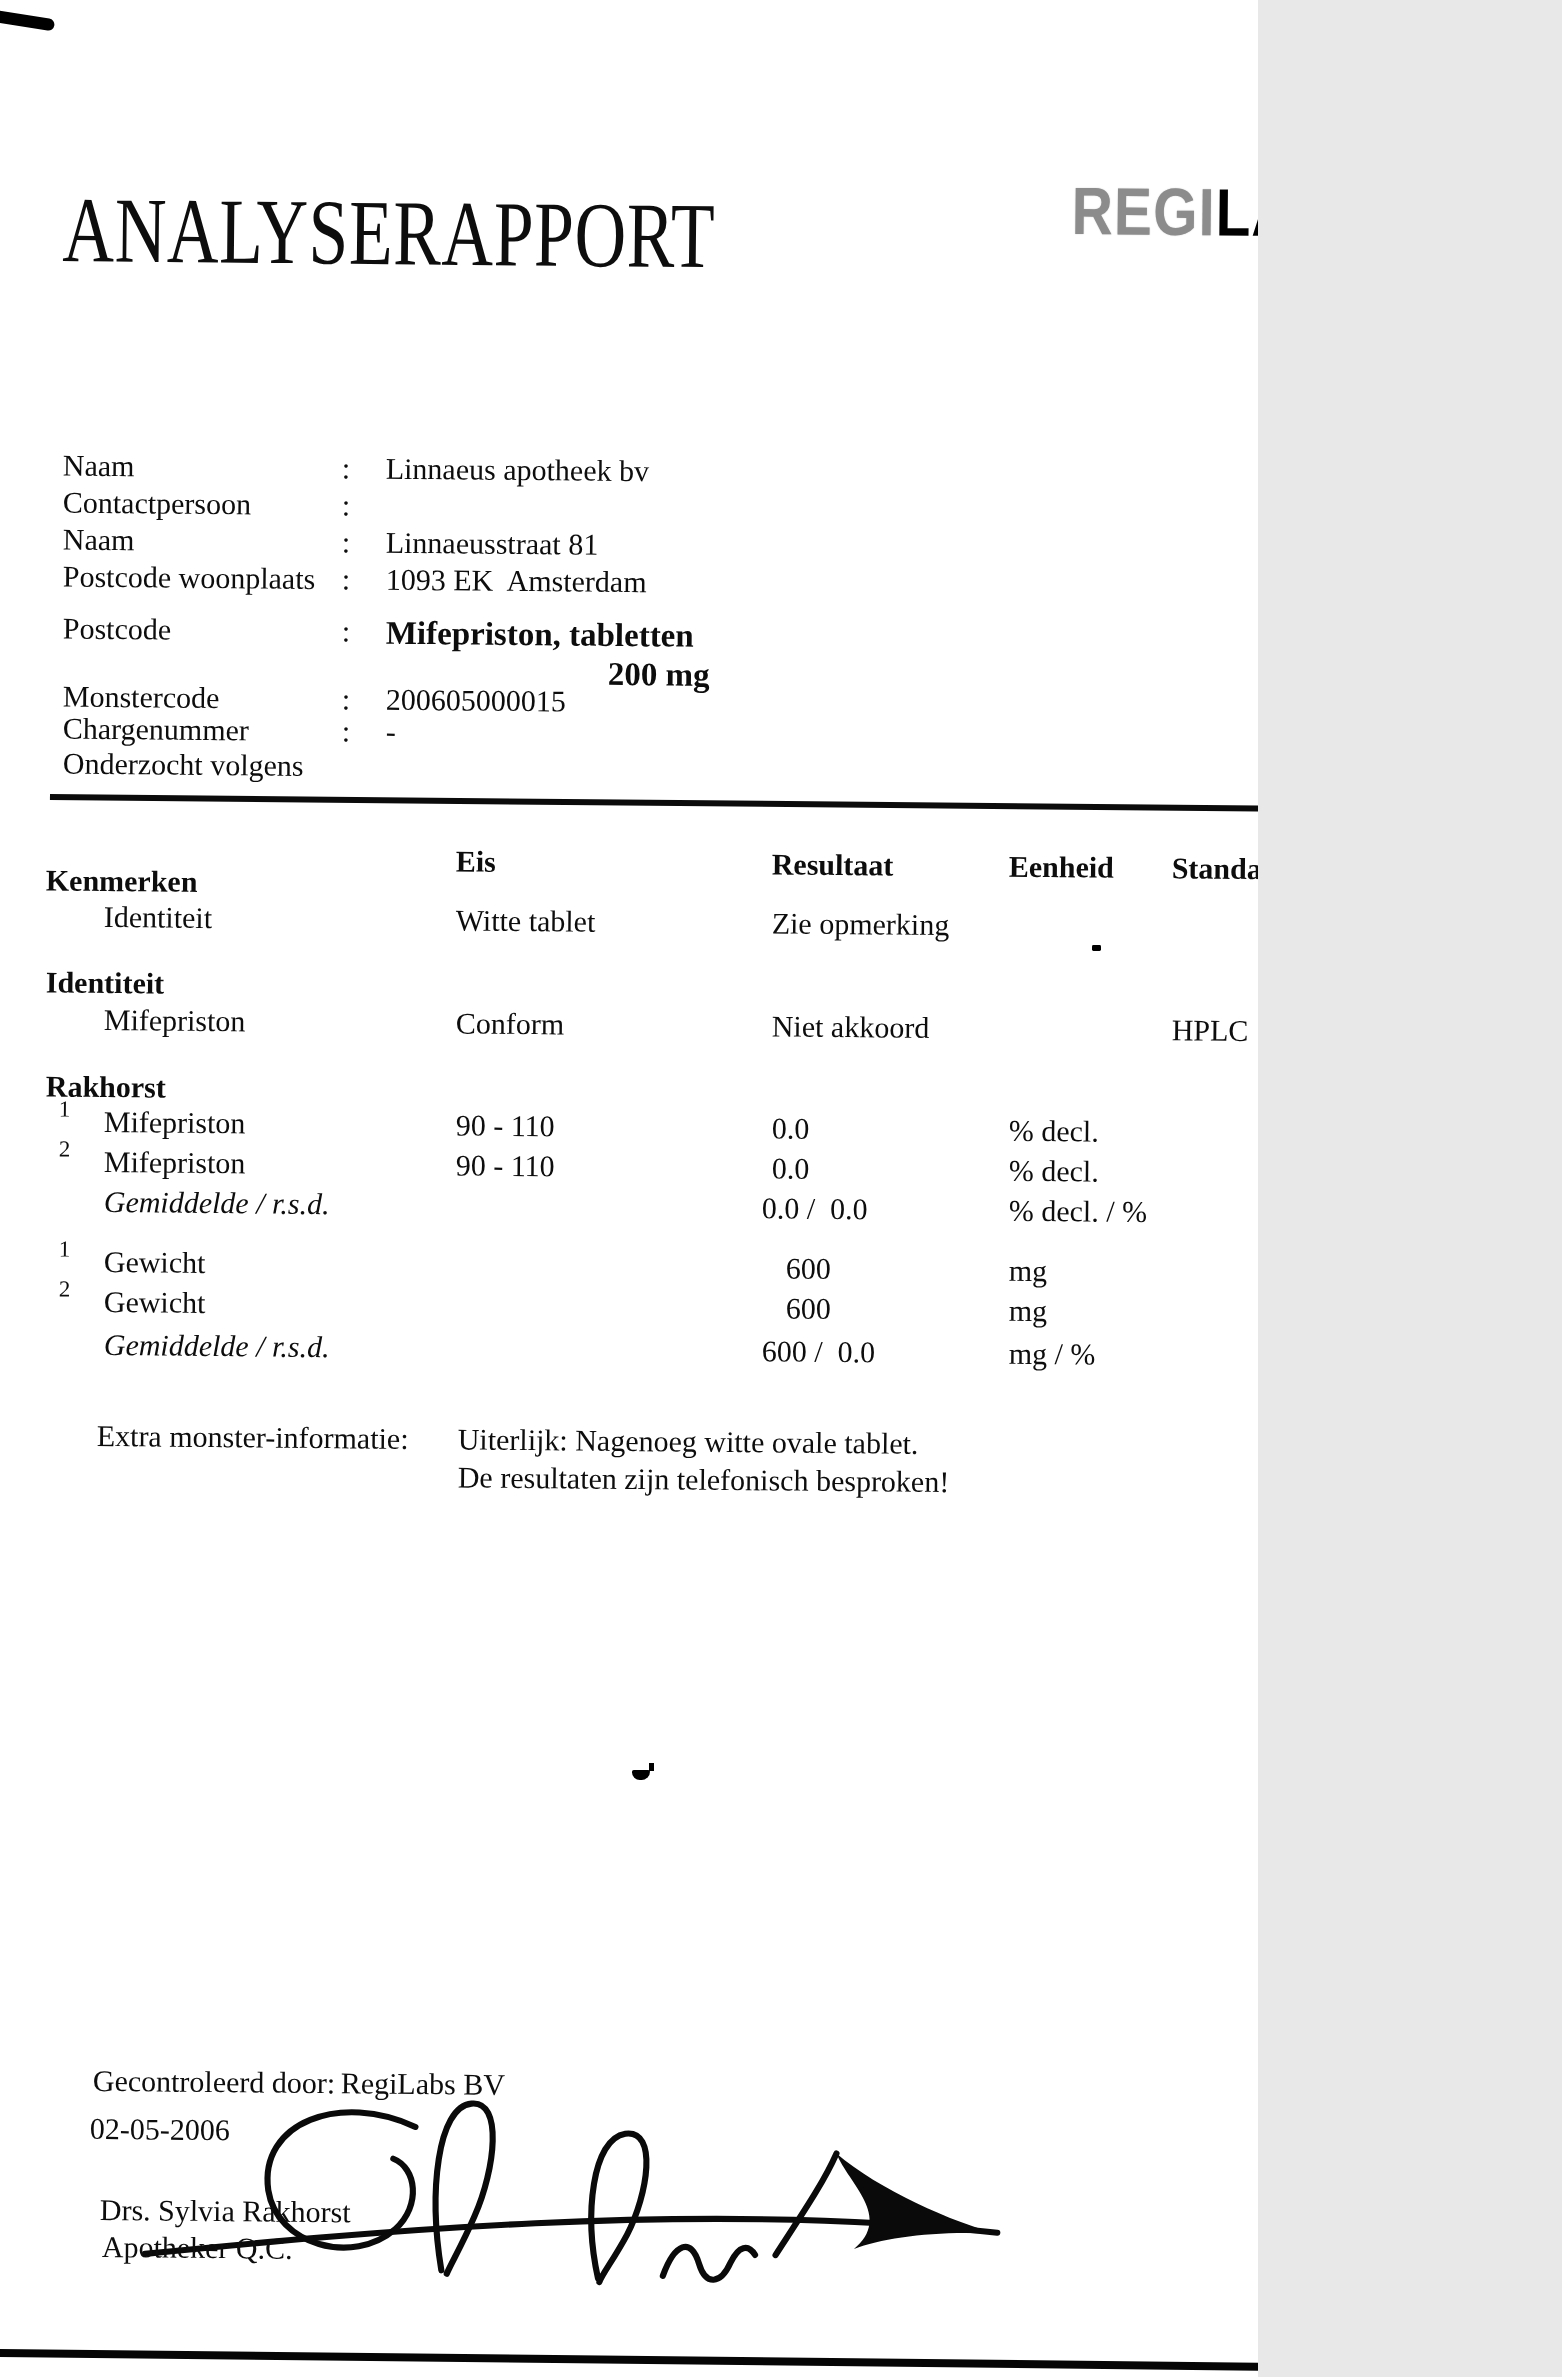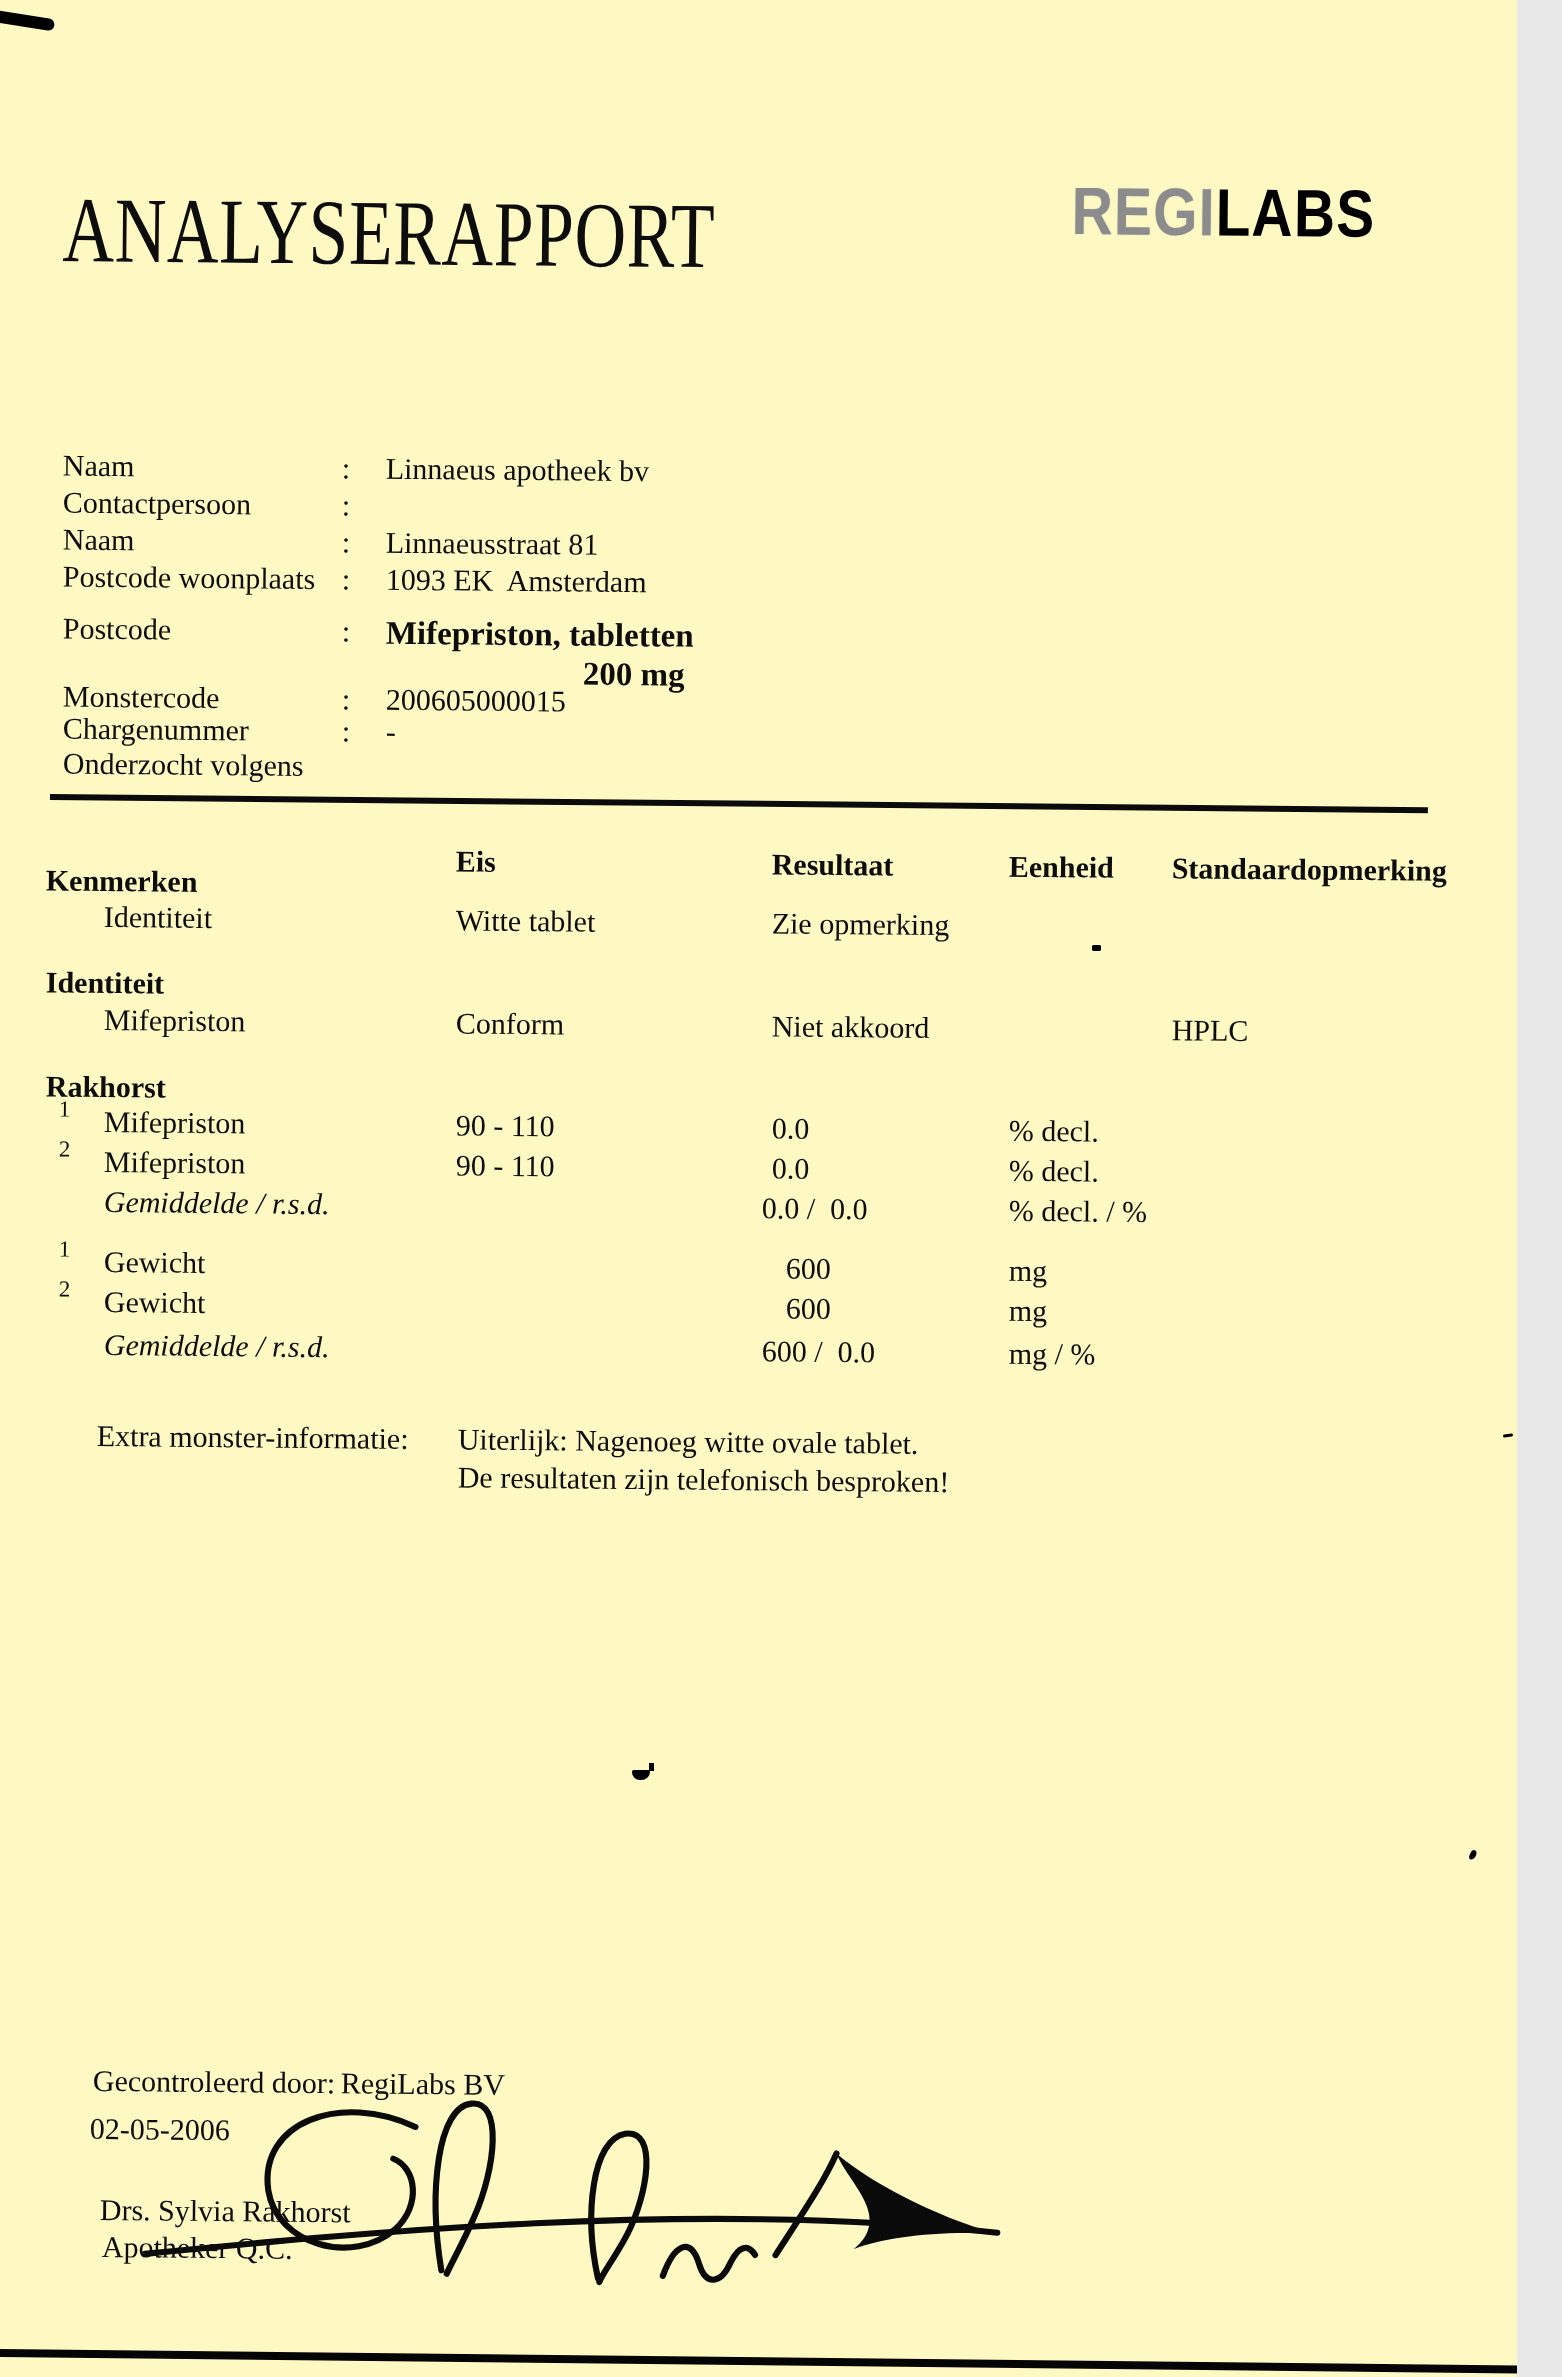--- a/index.html
+++ b/index.html
@@ -1,34 +1,34 @@
 <!DOCTYPE html>
 <html style="font-size:11px"><head>
 <meta charset="utf-8">
 <title>Analyserapport</title>
 <style>
   html,body{margin:0;padding:0;background:#e8e8e8;}
-  .page{position:relative;width:1517px;height:2377px;background:#fef9c3;overflow:hidden;
+  .page{position:relative;width:1258px;height:2377px;background:#ffffff;overflow:hidden;
         font-family:"Liberation Serif",serif;color:#0d0d0d;}
   
   .title{position:absolute;left:63px;top:176px;font-size:93px;font-weight:400;letter-spacing:0.7px;
          white-space:nowrap;transform:rotate(.55deg) scaleX(.77);transform-origin:0 0;}
   .logo{position:absolute;left:1072px;top:172px;font-family:"Liberation Sans",sans-serif;font-weight:800;
         font-size:67px;letter-spacing:1.4px;white-space:nowrap;transform:rotate(.55deg) scaleX(.85);transform-origin:0 0;}
   .logo .gray{color:#8c8c8c;text-shadow:0 0 1.4px #bdbdbd;}
   .logo .black{color:#000;}
   
   .row{position:absolute;left:0;width:1535px;height:40px;font-size:30px;line-height:1.2;
        transform:rotate(.55deg);transform-origin:0 0;}
   .cell{position:absolute;top:0;white-space:pre;}
   .b{font-weight:bold;}
   .i{font-style:italic;}
   .big{font-size:33px;}
   
-  .c-lbl{left:63px;}  .c-col{left:342px;}  .c-val{left:386px;}  .c-val2{left:583px;}
+  .c-lbl{left:63px;}  .c-col{left:342px;}  .c-val{left:386px;}  .c-val2{left:608px;}
   
   .c-sec{left:46px;}  .c-sub{left:104px;}  .c-num{left:59px;top:-8.2px;font-size:23px;}
   .c-eis{left:456px;} .c-res{left:772px;} .c-een{left:1009px;} .c-opm{left:1172px;}
   
   .c-xlbl{left:97px;} .c-xval{left:458px;}
   
   .c-flbl{left:93px;} .c-fval{left:341px;} .c-date{left:90px;} .c-name{left:100px;} .c-role{left:102px;}
   
   .rule-top{position:absolute;left:50px;top:794px;width:1378px;height:6.1px;background:#0b0b0b;
             transform:rotate(.55deg);transform-origin:0 0;}

